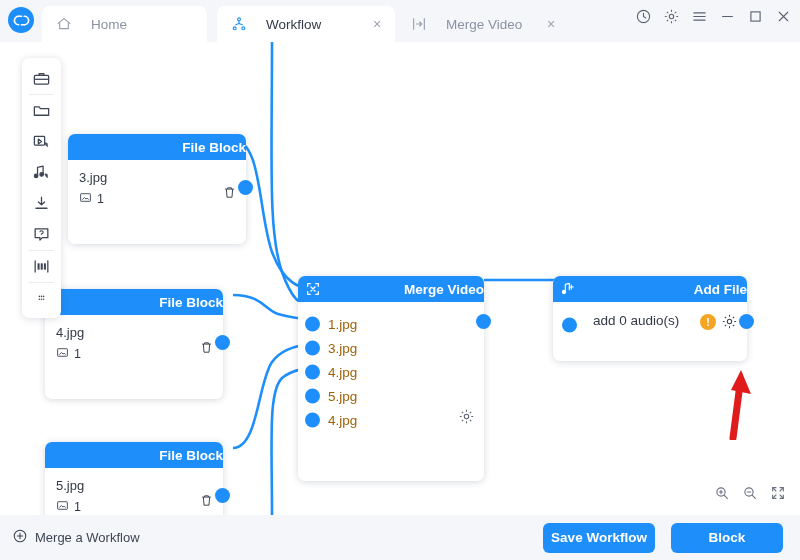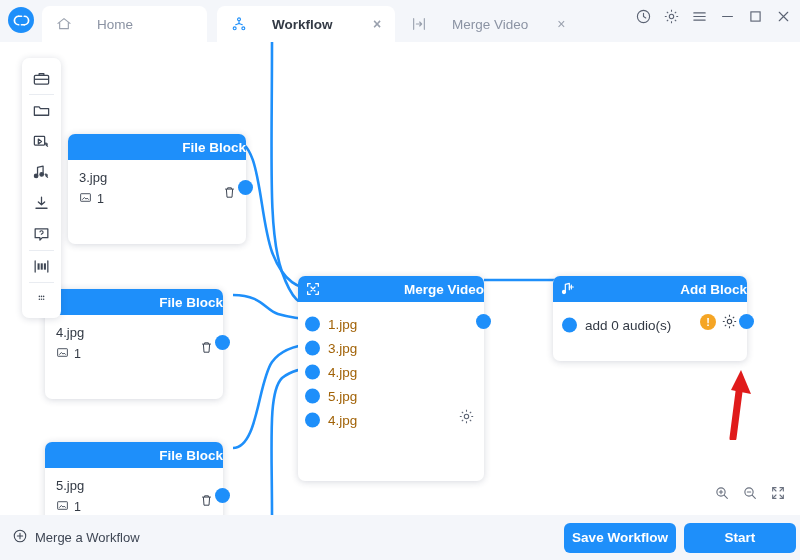--- a/index.html
+++ b/index.html
@@ -18,27 +18,27 @@
     display: flex; align-items: flex-end;
   }
   .logo {
     position: absolute; left: 8px; top: 7px;
     width: 26px; height: 26px; border-radius: 50%;
     background: #1e8ffa;
     display: flex; align-items: center; justify-content: center;
   }
   .tab {
     height: 36px; display: flex; align-items: center;
-    padding: 0 10px 0 14px; gap: 25px;
+    padding: 0 10px 0 14px; gap: 19px;
     font-size: 13.5px; color: #8b93a3;
     border-radius: 8px 8px 0 0;
     position: relative;
   }
   .tab.home { margin-left: 42px; width: 165px; background: #ffffff; color:#8b93a3; }
-  .tab.active { background: #ffffff; color: #333a45; font-weight: 700; }
+  .tab.active { background: #ffffff; color: #333a45; font-weight: 400; }
   .tab-icon { width: 16px; height: 16px; flex: none; display:block; }
   .tab-label { flex: 1; white-space: nowrap; }
   .tab-close {
     width: 16px; height: 16px; flex: none;
     color: #9aa1ae; font-size: 14px; line-height: 16px; text-align: center;
   }
   .tab-wf  { width: 178px; margin-left: 10px; }
   .tab-mv  { width: 172px; margin-left: 2px; }
 
   .winbtns {
@@ -118,22 +118,22 @@
   .mrow .mport {
     position: absolute; left: 7px; top: 50%; transform: translateY(-50%);
     width: 15px; height: 15px; border-radius: 50%; background: #1e8ffa;
   }
   .mrows { padding-top: 10px; }
   .gear-btm { position: absolute; right: 9px; bottom: 7px; width: 17px; height: 17px; color: #5b6373; }
 
   
   .audionode { left: 553px; top: 234px; width: 194px; height: 85px; }
   .arow {
-    display: flex; align-items: center; height: 24px;
-    font-size: 13.5px; color: #333a45; padding-left: 32px;
+    display: flex; align-items: flex-start; height: 24px;
+    font-size: 13.5px; color: #333a45; padding-left: 40px;
     position: relative; margin-top: 11px;
   }
   .arow .mport {
     position: absolute; left: 9px; top: 50%; transform: translateY(-50%);
     width: 15px; height: 15px; border-radius: 50%; background: #1e8ffa;
   }
   .warn {
     position: absolute; right: 31px; bottom: 7px;
     width: 16px; height: 16px; border-radius: 50%;
     background: #f5a524; color: #fff;
@@ -154,21 +154,21 @@
   
   .bottombar {
     position: absolute; left: 0; bottom: 0; width: 800px; height: 45px;
     background: #f4f6fa;
     display: flex; align-items: center;
   }
   .openwf {
     display: flex; align-items: center; gap: 7px;
     margin-left: 12px; font-size: 13px; color: #3e4654;
   }
-  .btns { margin-left: auto; display: flex; gap: 8px; margin-right: 4px; align-items: flex-end; }
+  .btns { margin-left: auto; display: flex; gap: 16px; margin-right: 17px; align-items: flex-end; }
   .btn {
     background: #1e8ffa; color: #fff;
     font-size: 13.5px; font-weight: 600;
     border: none; border-radius: 6px;
     display: flex; align-items: center; justify-content: center;
   }
   .btn-save { width: 112px; height: 30px; }
   .btn-start { width: 112px; height: 30px; }
 </style>
 </head>
@@ -453,21 +453,21 @@
 
     <div class="node audionode">
       <div class="node-head">
         <span class="head-icon">
           <svg viewBox="0 0 24 24" width="16" height="16" fill="none" stroke="#ffffff" stroke-width="1.8" stroke-linecap="round" stroke-linejoin="round">
             <path d="M8 16V5l6-1.4V13"></path>
               <circle cx="6" cy="16.5" r="2.3" fill="#ffffff"></circle>
             <path d="M17 6v6M14 9h6"></path>
           </svg>
         </span>
-        <span>Add Block</span>
+        <span>Add File</span>
       </div>
       <div class="node-body">
         <div class="arow">
           <span class="mport"></span>
           <span>add 0 audio(s)</span>
         </div>
         <span class="warn">!</span>
         <span class="gear-btm">
           <svg viewBox="0 0 24 24" width="17" height="17" fill="none" stroke="#3e4654" stroke-width="1.5">
             <circle cx="12" cy="12" r="3.1"></circle>
@@ -512,17 +512,17 @@
       <span>
         <svg viewBox="0 0 24 24" width="16" height="16" fill="none" stroke="#3e4654" stroke-width="1.6" stroke-linecap="round">
           <circle cx="12" cy="12" r="8.6"></circle>
             <path d="M12 8v8M8 12h8"></path>
         </svg>
       </span>
       <span>Merge a Workflow</span>
     </div>
     <div class="btns">
       <button class="btn btn-save">Save Workflow</button>
-      <button class="btn btn-start">Start</button>
+      <button class="btn btn-start">Block</button>
     </div>
   </div>
 
 </div>
 
 </body></html>

